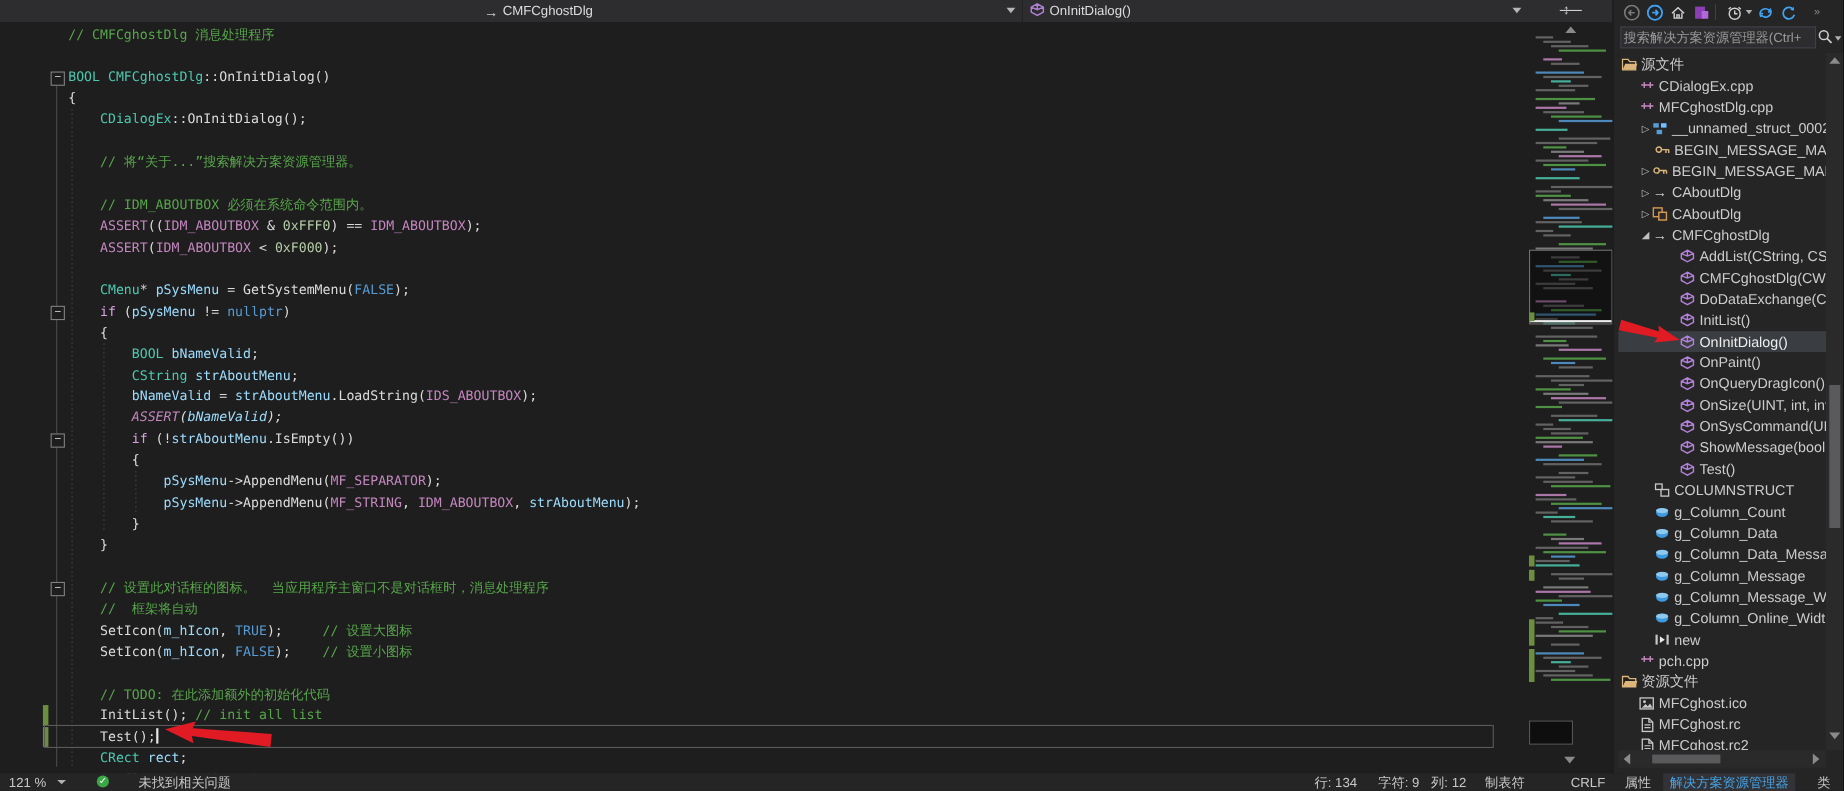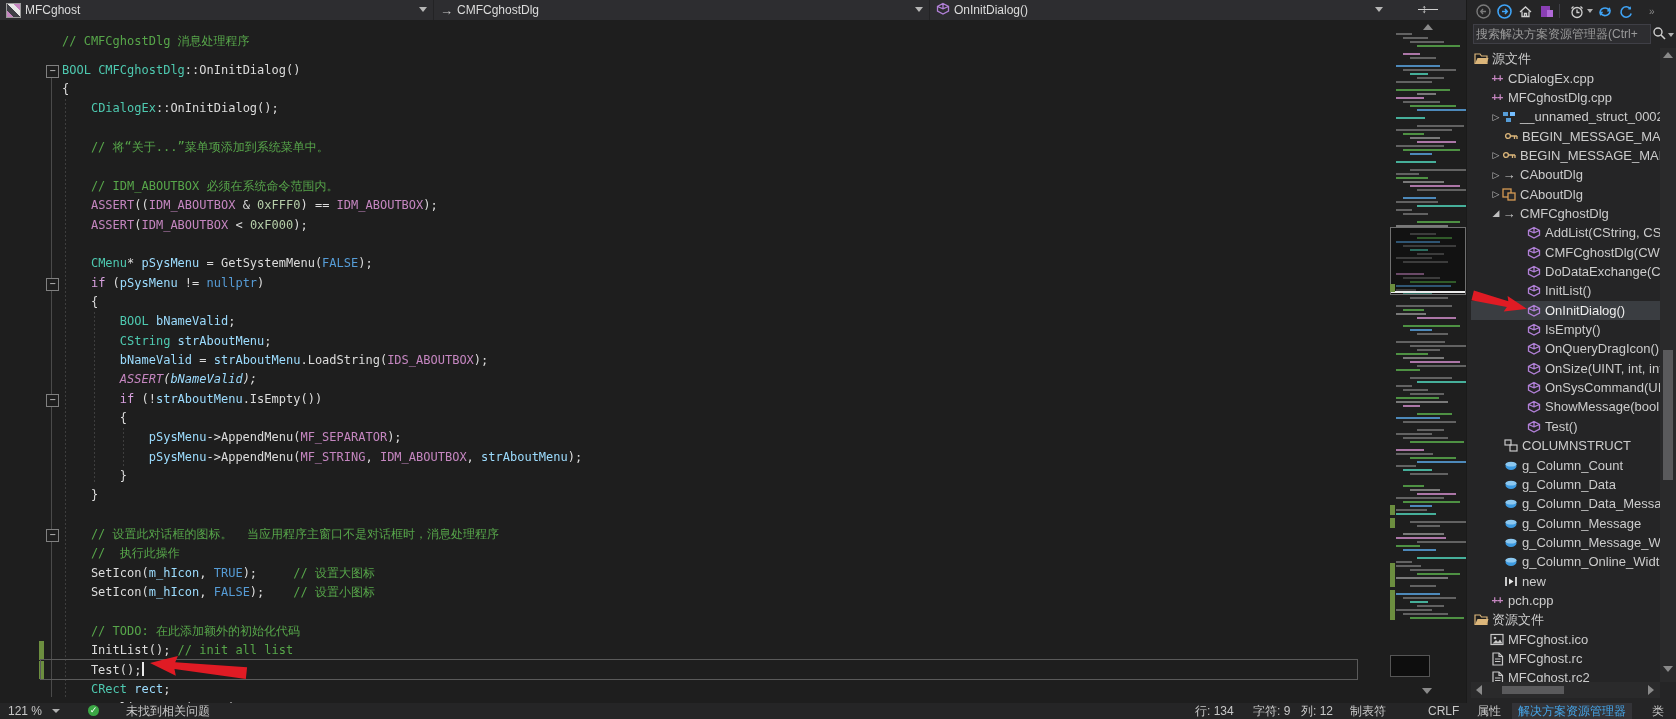--- a/index.html
+++ b/index.html
@@ -60,25 +60,20 @@
   .ptab{position:absolute;top:0;height:16px;line-height:16px;padding:0 6px;}
   .ptab.active{background:#333337;color:#45A3E6;}
   .overlay{position:absolute;left:0;top:0;pointer-events:none;}
 </style>
 </head>
 <body>
 
 <div class="screen">
 
   <div class="navbar">
-    <div class="navbox" style="left:0;width:433px;">
-      <span class="proj-icon"></span>
-      <span class="lbl">MFCghost</span>
-      <span class="navcaret"></span>
-    </div>
     <div class="navbox" style="left:434px;width:495px;">
       <span style="margin-left:6px;color:#C8C8C8;font-size:13px;">→</span>
       <span class="lbl">CMFCghostDlg</span>
       <span class="navcaret"></span>
     </div>
     <div class="navbox" style="left:930px;width:459px;border-right:none;">
       <span style="margin-left:6px;" class="mi"><svg width="14" height="13">
             <path d="M7 1.5 L12.5 4.5 V9 L7 12 L1.5 9 V4.5 Z M7 1.5 V6.8 M1.5 4.5 L7 6.8 L12.5 4.5" fill="none" stroke="#B180D7" stroke-width="1.3"></path>
           </svg></span>
       <span class="lbl">OnInitDialog()</span>
@@ -98,48 +93,48 @@
         <div class="fold" style="top: 257.55px;">−</div>
         <div class="fold" style="top: 373.65px;">−</div>
         <div class="fold" style="top: 509.1px;">−</div>
       </div>
     <div id="changebars">
         <div class="changebar" style="top: 621.2px; height: 18.35px;"></div>
         <div class="changebar" style="top: 640.55px; height: 18.35px;"></div>
       </div>
     <div class="curline" style="top:639px;"></div>
     <div id="code-lines">
-        <div class="codeline" style="top: 12px;"><span style="color: rgb(87, 166, 74);">// CMFCghostDlg 消息处理程序</span></div>
+        <div class="codeline" style="top: 2px;"><span style="color: rgb(87, 166, 74);">// CMFCghostDlg 消息处理程序</span></div>
         <div class="codeline" style="top: 21.35px;"></div>
         <div class="codeline" style="top: 40.7px;"><span style="color: rgb(78, 201, 176);">BOOL</span><span style="color: rgb(220, 220, 220);"> </span><span style="color: rgb(78, 201, 176);">CMFCghostDlg</span><span style="color: rgb(220, 220, 220); text-align: center;">::OnInitDialog()</span></div>
         <div class="codeline" style="top: 60.05px;"><span style="color: rgb(220, 220, 220);">{</span></div>
         <div class="codeline" style="top: 79.4px;"><span style="color: rgb(220, 220, 220);">    </span><span style="color: rgb(78, 201, 176);">CDialogEx</span><span style="color: rgb(220, 220, 220);">::OnInitDialog();</span></div>
         <div class="codeline" style="top: 98.75px;"></div>
-        <div class="codeline" style="top: 118.1px;"><span style="color: rgb(87, 166, 74);">    // 将“关于...”菜单项添加到系统菜单中。</span></div>
+        <div class="codeline" style="top: 118.1px;"><span style="color: rgb(87, 166, 74);">    // 将“关于...”搜索解决方案资源管理器。</span></div>
         <div class="codeline" style="top: 137.45px;"></div>
         <div class="codeline" style="top: 156.8px;"><span style="color: rgb(87, 166, 74);">    // IDM_ABOUTBOX 必须在系统命令范围内。</span></div>
         <div class="codeline" style="top: 176.15px;"><span style="color: rgb(220, 220, 220);">    </span><span style="color: rgb(197, 134, 192);">ASSERT</span><span style="color: rgb(220, 220, 220);">((</span><span style="color: rgb(197, 134, 192);">IDM_ABOUTBOX</span><span style="color: rgb(220, 220, 220);"> &amp; </span><span style="color: rgb(181, 206, 168);">0xFFF0</span><span style="color: rgb(220, 220, 220);">) == </span><span style="color: rgb(197, 134, 192);">IDM_ABOUTBOX</span><span style="color: rgb(220, 220, 220);">);</span></div>
         <div class="codeline" style="top: 195.5px;"><span style="color: rgb(220, 220, 220);">    </span><span style="color: rgb(197, 134, 192);">ASSERT</span><span style="color: rgb(220, 220, 220);">(</span><span style="color: rgb(197, 134, 192);">IDM_ABOUTBOX</span><span style="color: rgb(220, 220, 220);"> &lt; </span><span style="color: rgb(181, 206, 168);">0xF000</span><span style="color: rgb(220, 220, 220);">);</span></div>
         <div class="codeline" style="top: 214.85px;"></div>
         <div class="codeline" style="top: 234.2px;"><span style="color: rgb(220, 220, 220);">    </span><span style="color: rgb(78, 201, 176);">CMenu</span><span style="color: rgb(220, 220, 220);">* </span><span style="color: rgb(156, 220, 254);">pSysMenu</span><span style="color: rgb(220, 220, 220);"> = GetSystemMenu(</span><span style="color: rgb(86, 156, 214);">FALSE</span><span style="color: rgb(220, 220, 220);">);</span></div>
         <div class="codeline" style="top: 253.55px;"><span style="color: rgb(220, 220, 220);">    </span><span style="color: rgb(216, 160, 223);">if</span><span style="color: rgb(220, 220, 220);"> (</span><span style="color: rgb(156, 220, 254);">pSysMenu</span><span style="color: rgb(220, 220, 220);"> != </span><span style="color: rgb(86, 156, 214);">nullptr</span><span style="color: rgb(220, 220, 220);">)</span></div>
         <div class="codeline" style="top: 272.9px;"><span style="color: rgb(220, 220, 220);">    {</span></div>
         <div class="codeline" style="top: 292.25px;"><span style="color: rgb(220, 220, 220);">        </span><span style="color: rgb(78, 201, 176);">BOOL</span><span style="color: rgb(220, 220, 220);"> </span><span style="color: rgb(156, 220, 254);">bNameValid</span><span style="color: rgb(220, 220, 220);">;</span></div>
         <div class="codeline" style="top: 311.6px;"><span style="color: rgb(220, 220, 220);">        </span><span style="color: rgb(78, 201, 176);">CString</span><span style="color: rgb(220, 220, 220);"> </span><span style="color: rgb(156, 220, 254);">strAboutMenu</span><span style="color: rgb(220, 220, 220);">;</span></div>
         <div class="codeline" style="top: 330.95px;"><span style="color: rgb(220, 220, 220);">        </span><span style="color: rgb(156, 220, 254);">bNameValid</span><span style="color: rgb(220, 220, 220);"> = </span><span style="color: rgb(156, 220, 254);">strAboutMenu</span><span style="color: rgb(220, 220, 220);">.LoadString(</span><span style="color: rgb(197, 134, 192);">IDS_ABOUTBOX</span><span style="color: rgb(220, 220, 220);">);</span></div>
         <div class="codeline" style="top: 350.3px; font-style: italic;"><span style="color: rgb(220, 220, 220);">        </span><span style="color: rgb(197, 134, 192);">ASSERT</span><span style="color: rgb(220, 220, 220);">(</span><span style="color: rgb(156, 220, 254);">bNameValid</span><span style="color: rgb(220, 220, 220);">);</span></div>
         <div class="codeline" style="top: 369.65px;"><span style="color: rgb(220, 220, 220);">        </span><span style="color: rgb(216, 160, 223);">if</span><span style="color: rgb(220, 220, 220);"> (!</span><span style="color: rgb(156, 220, 254);">strAboutMenu</span><span style="color: rgb(220, 220, 220);">.IsEmpty())</span></div>
         <div class="codeline" style="top: 389px;"><span style="color: rgb(220, 220, 220);">        {</span></div>
         <div class="codeline" style="top: 408.35px;"><span style="color: rgb(220, 220, 220);">            </span><span style="color: rgb(156, 220, 254);">pSysMenu</span><span style="color: rgb(220, 220, 220);">-&gt;AppendMenu(</span><span style="color: rgb(197, 134, 192);">MF_SEPARATOR</span><span style="color: rgb(220, 220, 220);">);</span></div>
         <div class="codeline" style="top: 427.7px;"><span style="color: rgb(220, 220, 220);">            </span><span style="color: rgb(156, 220, 254);">pSysMenu</span><span style="color: rgb(220, 220, 220);">-&gt;AppendMenu(</span><span style="color: rgb(197, 134, 192);">MF_STRING</span><span style="color: rgb(220, 220, 220);">, </span><span style="color: rgb(197, 134, 192);">IDM_ABOUTBOX</span><span style="color: rgb(220, 220, 220);">, </span><span style="color: rgb(156, 220, 254);">strAboutMenu</span><span style="color: rgb(220, 220, 220);">);</span></div>
         <div class="codeline" style="top: 447.05px;"><span style="color: rgb(220, 220, 220);">        }</span></div>
         <div class="codeline" style="top: 466.4px;"><span style="color: rgb(220, 220, 220);">    }</span></div>
         <div class="codeline" style="top: 485.75px;"></div>
         <div class="codeline" style="top: 505.1px;"><span style="color: rgb(87, 166, 74);">    // 设置此对话框的图标。  当应用程序主窗口不是对话框时，消息处理程序</span></div>
-        <div class="codeline" style="top: 524.45px;"><span style="color: rgb(87, 166, 74);">    //  执行此操作</span></div>
+        <div class="codeline" style="top: 524.45px;"><span style="color: rgb(87, 166, 74);">    //  框架将自动</span></div>
         <div class="codeline" style="top: 543.8px;"><span style="color: rgb(220, 220, 220);">    SetIcon(</span><span style="color: rgb(156, 220, 254);">m_hIcon</span><span style="color: rgb(220, 220, 220);">, </span><span style="color: rgb(86, 156, 214);">TRUE</span><span style="color: rgb(220, 220, 220);">);     </span><span style="color: rgb(87, 166, 74);">// 设置大图标</span></div>
         <div class="codeline" style="top: 563.15px;"><span style="color: rgb(220, 220, 220);">    SetIcon(</span><span style="color: rgb(156, 220, 254);">m_hIcon</span><span style="color: rgb(220, 220, 220);">, </span><span style="color: rgb(86, 156, 214);">FALSE</span><span style="color: rgb(220, 220, 220);">);    </span><span style="color: rgb(87, 166, 74);">// 设置小图标</span></div>
         <div class="codeline" style="top: 582.5px;"></div>
         <div class="codeline" style="top: 601.85px;"><span style="color: rgb(87, 166, 74);">    // TODO: 在此添加额外的初始化代码</span></div>
         <div class="codeline" style="top: 621.2px;"><span style="color: rgb(220, 220, 220);">    InitList(); </span><span style="color: rgb(87, 166, 74);">// init all list</span></div>
         <div class="codeline" style="top: 640.55px;"><span style="color: rgb(220, 220, 220);">    Test();</span></div>
         <div class="codeline" style="top: 659.9px;"><span style="color: rgb(220, 220, 220);">    </span><span style="color: rgb(78, 201, 176);">CRect</span><span style="color: rgb(220, 220, 220);"> </span><span style="color: rgb(156, 220, 254);">rect</span><span style="color: rgb(220, 220, 220);">;</span></div>
         <div class="codeline" style="top: 679.25px;"><span style="color: rgb(220, 220, 220);">    GetClientRect(&amp;</span><span style="color: rgb(156, 220, 254);">rect</span><span style="color: rgb(220, 220, 220);">);</span></div>
       </div>
     <div class="caret" style="left:142px;top:642px;"></div>
@@ -458,21 +453,21 @@
             </svg>
           </span>
           <span>OnInitDialog()</span>
         </div>
         <div class="trow" style="top: 271.9px; padding-left: 55px;">
           <span class="ticon">
             <svg width="14" height="13">
               <path d="M7 1.5 L12.5 4.5 V9 L7 12 L1.5 9 V4.5 Z M7 1.5 V6.8 M1.5 4.5 L7 6.8 L12.5 4.5" fill="none" stroke="#B180D7" stroke-width="1.3"></path>
             </svg>
           </span>
-          <span>IsEmpty()</span>
+          <span>OnPaint()</span>
         </div>
         <div class="trow" style="top: 291.25px; padding-left: 55px;">
           <span class="ticon">
             <svg width="14" height="13">
               <path d="M7 1.5 L12.5 4.5 V9 L7 12 L1.5 9 V4.5 Z M7 1.5 V6.8 M1.5 4.5 L7 6.8 L12.5 4.5" fill="none" stroke="#B180D7" stroke-width="1.3"></path>
             </svg>
           </span>
           <span>OnQueryDragIcon()</span>
         </div>
         <div class="trow" style="top: 310.6px; padding-left: 55px;">

